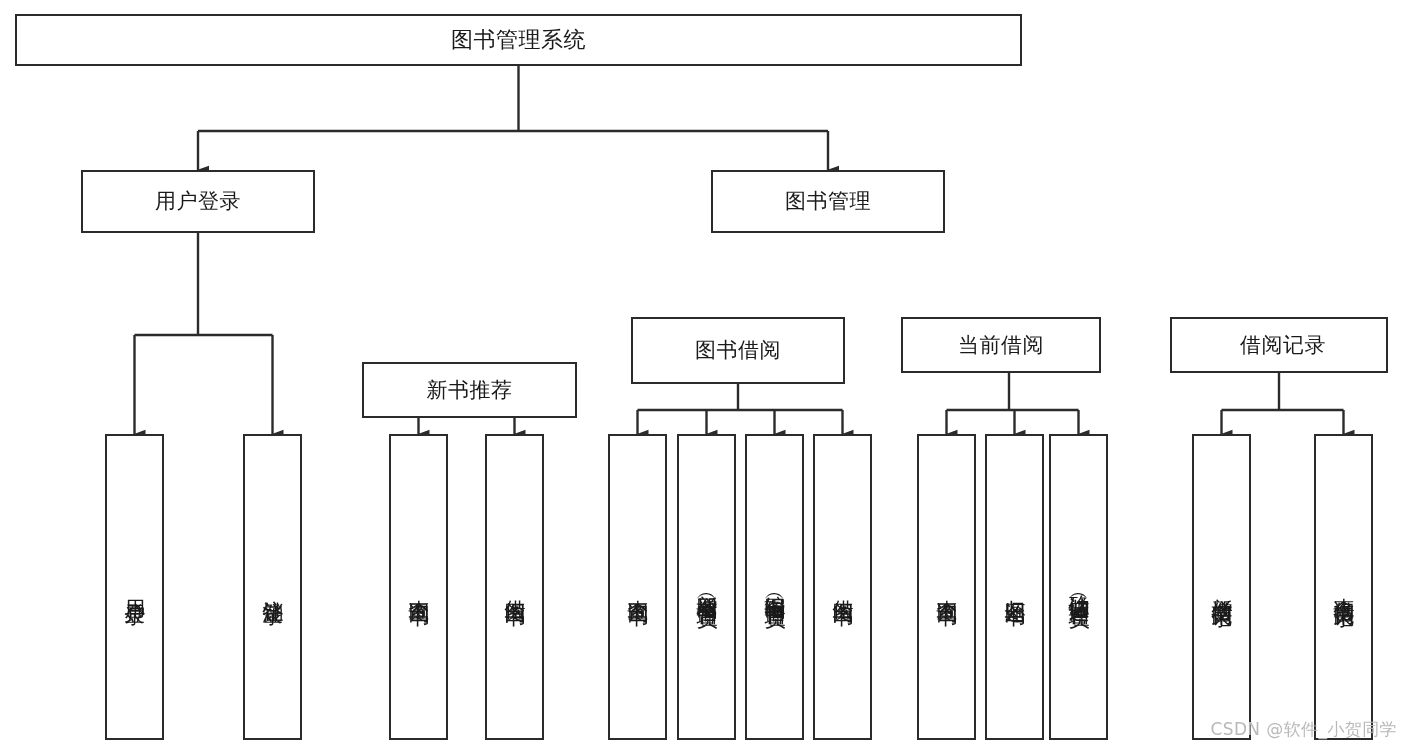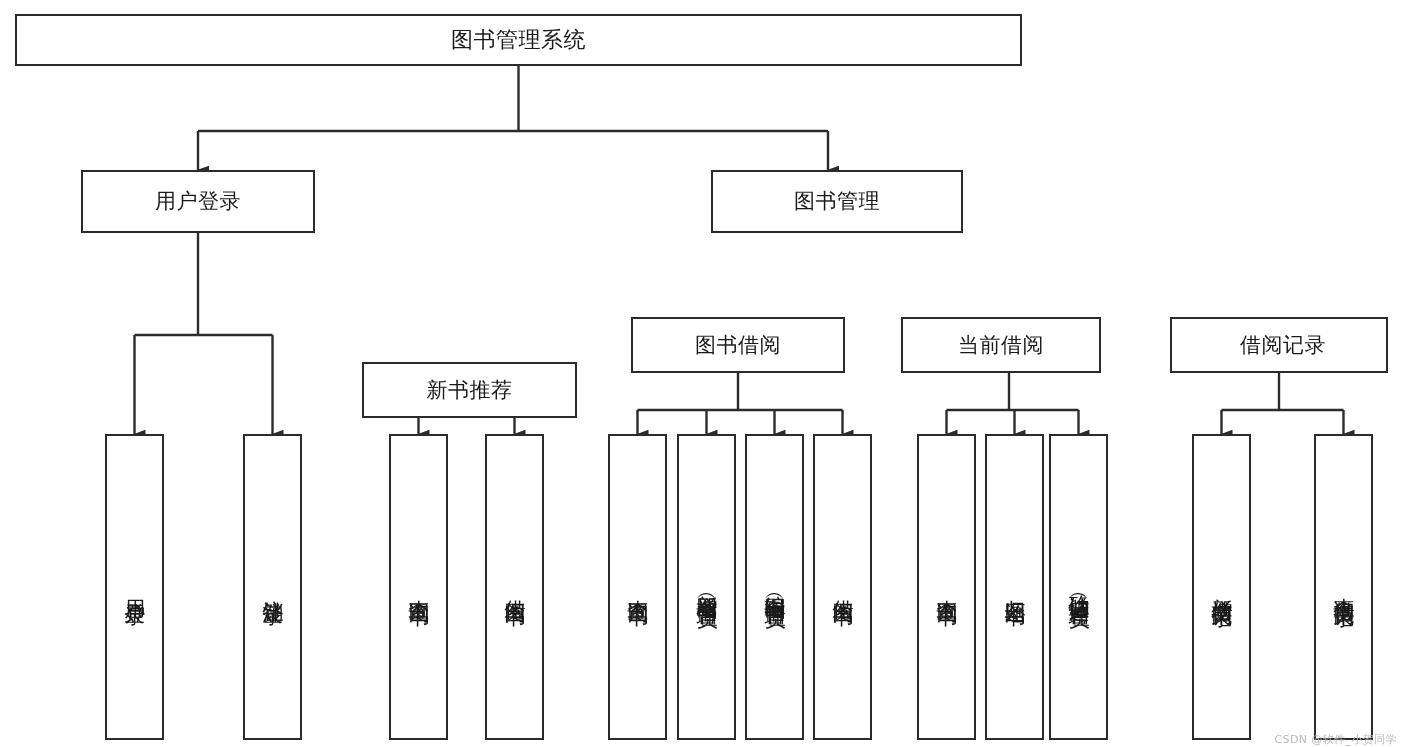--- a/index.html
+++ b/index.html
@@ -53,22 +53,22 @@
     font-size: 21px;
     letter-spacing: 2px;
     line-height: 1;
   }
   .node.root .node-label {
     font-size: 22px;
   }
   #watermark {
     position: absolute;
     right: 8px;
-    bottom: 0;
-    font-size: 11px;
+    bottom: 6px;
+    font-size: 17px;
     color: #b9b9b9;
     letter-spacing: 0.4px;
     user-select: none;
     white-space: nowrap;
   }
 </style>
 </head>
 <body>
 
 <div id="diagram-root">
@@ -116,27 +116,27 @@
       </g>
   </svg>
 
   <div id="node-layer">
       <div class="node horizontal root" style="left: 15px; top: 14px; width: 1007px; height: 52px; border-color: rgb(43, 43, 43);">
         <span class="node-label" style="color: rgb(26, 26, 26);">图书管理系统</span>
       </div>
       <div class="node horizontal" style="left: 81px; top: 170px; width: 234px; height: 63px; border-color: rgb(43, 43, 43);">
         <span class="node-label" style="color: rgb(26, 26, 26);">用户登录</span>
       </div>
-      <div class="node horizontal" style="left: 711px; top: 170px; width: 252px; height: 63px; border-color: rgb(43, 43, 43);">
+      <div class="node horizontal" style="left: 711px; top: 170px; width: 234px; height: 63px; border-color: rgb(43, 43, 43);">
         <span class="node-label" style="color: rgb(26, 26, 26);">图书管理</span>
       </div>
       <div class="node horizontal" style="left: 362px; top: 317px; width: 215px; height: 56px; border-color: rgb(43, 43, 43); margin-top: 45px;">
         <span class="node-label" style="color: rgb(26, 26, 26);">新书推荐</span>
       </div>
-      <div class="node horizontal" style="left: 631px; top: 317px; width: 214px; height: 56px; border-color: rgb(43, 43, 43);">
+      <div class="node horizontal" style="left: 631px; top: 317px; width: 214px; height: 67px; border-color: rgb(43, 43, 43);">
         <span class="node-label" style="color: rgb(26, 26, 26);">图书借阅</span>
       </div>
       <div class="node horizontal" style="left: 901px; top: 317px; width: 200px; height: 56px; border-color: rgb(43, 43, 43);">
         <span class="node-label" style="color: rgb(26, 26, 26);">当前借阅</span>
       </div>
       <div class="node horizontal" style="left: 1170px; top: 317px; width: 218px; height: 56px; border-color: rgb(43, 43, 43); padding-left: 8px;">
         <span class="node-label" style="color: rgb(26, 26, 26);">借阅记录</span>
       </div>
       <div class="node vertical" style="left: 105px; top: 434px; width: 59px; height: 306px; border-color: rgb(43, 43, 43);">
         <span class="node-label" style="color: rgb(26, 26, 26);">用户登录</span>

